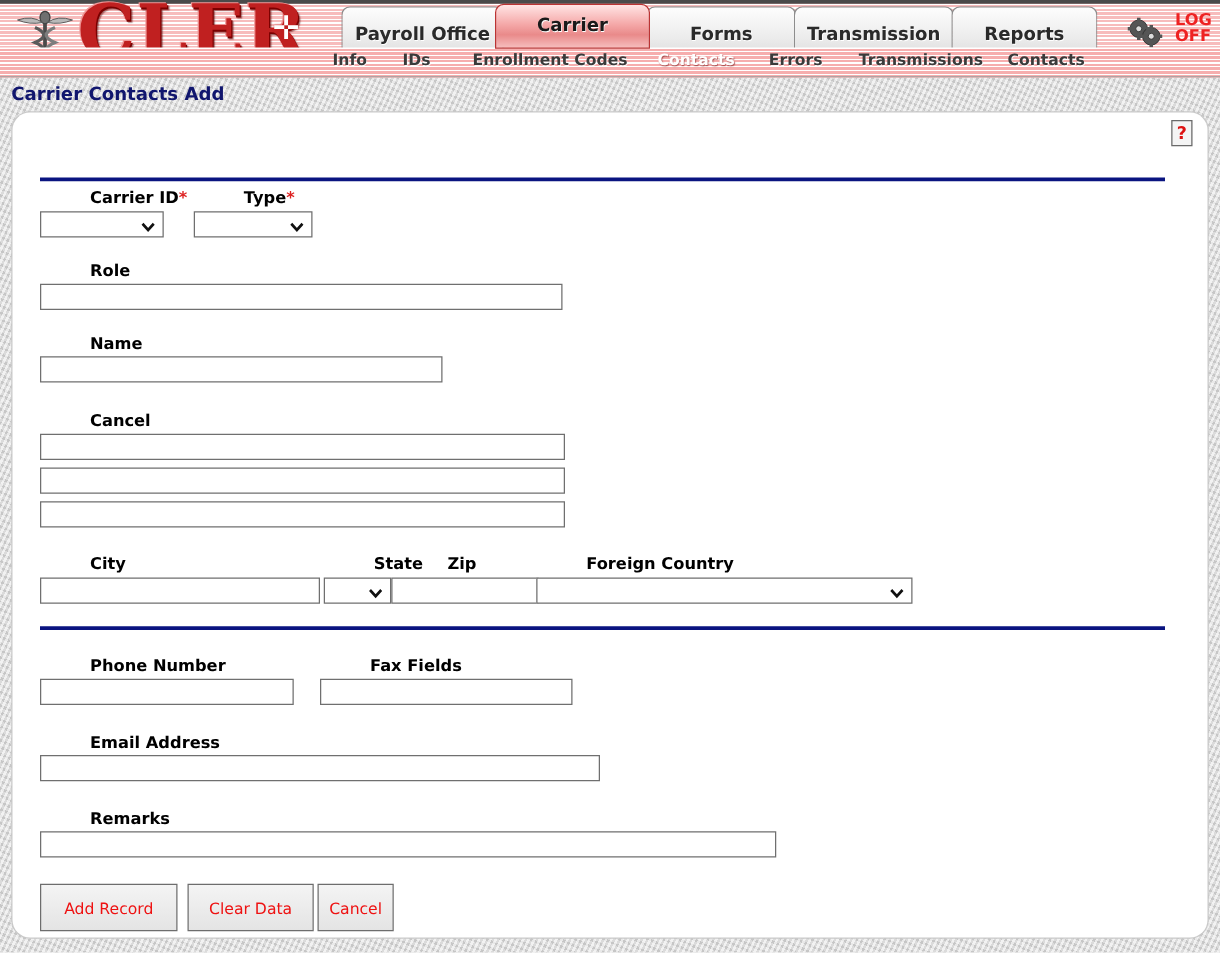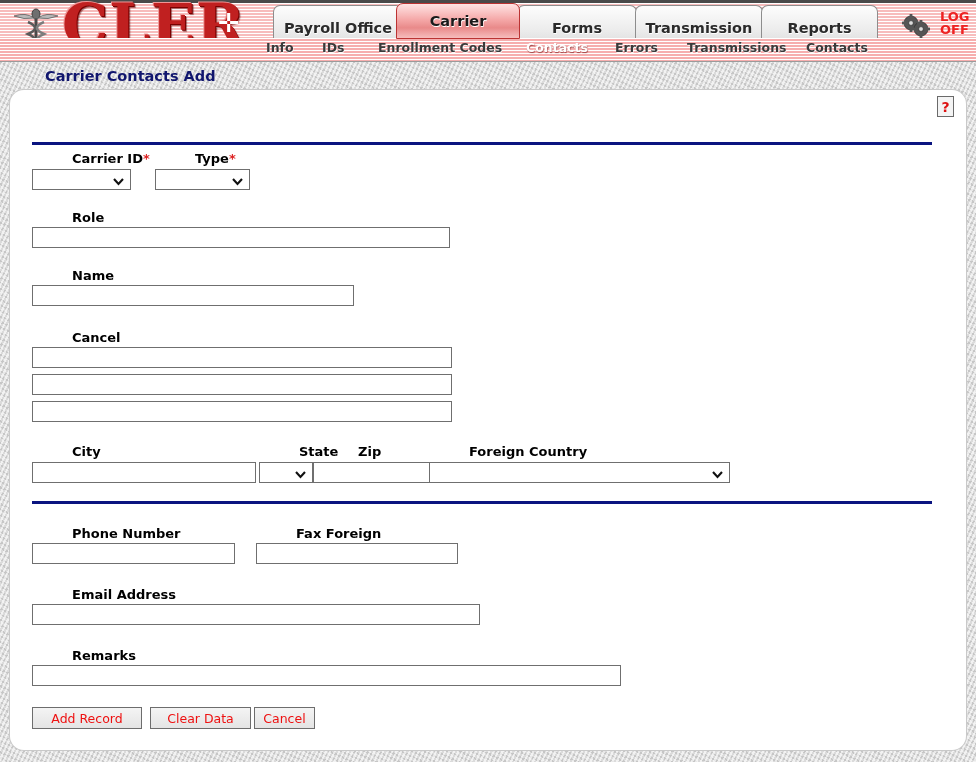--- a/index.html
+++ b/index.html
@@ -117,21 +117,21 @@
     line-height: 13px; text-align: left; cursor: pointer;
   }
 
   
   #page-title-bar {
     position: absolute; left: 0; top: 63px;
     width: 976px; height: 27px;
   }
   #page-title {
     position: absolute; left: 9px; top: 5px;
-    font-size: 14.5px; font-weight: 700; color: #11166e; padding-left: 36px;
+    font-size: 14.5px; font-weight: 700; color: #11166e;
   }
 
   
   #panel {
     position: absolute; left: 10px; top: 90px;
     width: 956px; height: 660px;
     background: #ffffff;
     border-radius: 14px;
     box-shadow: 0 0 0 1px #c9c9c9;
   }
@@ -184,21 +184,21 @@
     background: #ffffff;
     cursor: pointer;
   }
   .sel-box .chev {
     position: absolute; right: 5px; top: 3px;
     width: 13px; height: 13px;
   }
 
   .btn {
     position: absolute;
-    height: 22px;
+    height: 38px;
     border: 1px solid #6d6d6d;
     background: linear-gradient(180deg, #f4f4f4 0%, #e4e4e4 100%);
     color: #ee1111;
     font-family: "DejaVu Sans", "Liberation Sans", sans-serif;
     font-size: 12.5px;
     cursor: pointer;
     display: flex; align-items: center; justify-content: center;
     padding: 0 6px;
   }
 </style>
@@ -333,21 +333,21 @@
           <path d="M2 4 L6.5 9 L11 4" fill="none" stroke="#111" stroke-width="2.1"></path>
         </svg>
     </span>
   </div>
 
   <div class="rule" style="top:411px"></div>
 
   <div class="flabel" style="left:22px; top:436px">Phone Number</div>
   <input class="tbox" style="left: 22px; top: 453px; width: 203px;" value="">
 
-  <div class="flabel" style="left:246px; top:436px">Fax Foreign</div>
+  <div class="flabel" style="left:246px; top:436px">Fax Fields</div>
   <input class="tbox" style="left: 246px; top: 453px; width: 202px;" value="">
 
   <div class="flabel" style="left:22px; top:497px">Email Address</div>
   <input class="tbox" style="left: 22px; top: 514px; width: 448px;" value="">
 
   <div class="flabel" style="left:22px; top:558px">Remarks</div>
   <input class="tbox" style="left: 22px; top: 575px; width: 589px;" value="">
 
   <div class="btn" style="left:22px; top:617px; width:110px">Add Record</div>
   <div class="btn" style="left:140px; top:617px; width:101px">Clear Data</div>

